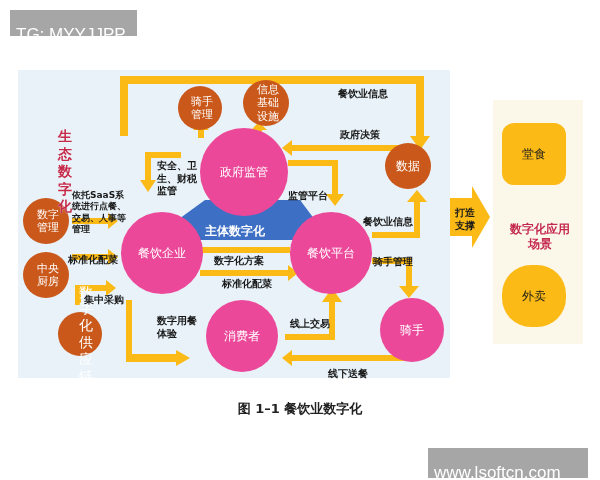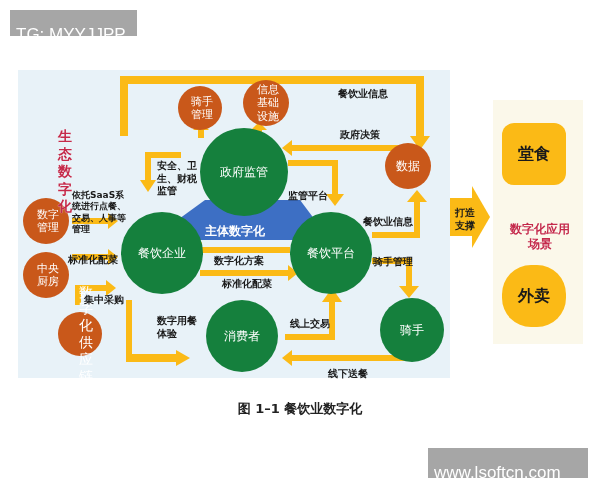--- a/index.html
+++ b/index.html
@@ -6,25 +6,25 @@
   body { width:600px; height:480px; background:#ffffff; position:relative; overflow:hidden;
          font-family: "DejaVu Sans", sans-serif; }
   .wm { position:absolute; background:#a6a6a6; color:#ffffff; font-family:"Liberation Sans", sans-serif;
         font-size:17px; padding:12px 6px; }
   #wm-top { left:10px; top:10px; width:127px; height:26px; line-height:26px; box-sizing:border-box; }
   #wm-bot { left:428px; top:448px; width:160px; height:30px; line-height:26px; box-sizing:border-box; }
   .panel { position:absolute; left:18px; top:70px; width:432px; height:308px; background:#e8f2f8; }
   .right-panel { position:absolute; left:493px; top:100px; width:90px; height:244px; background:#fbf8ea; }
   .circle { position:absolute; border-radius:50%; display:flex; align-items:center; justify-content:center;
             text-align:right; color:#ffffff; font-weight:normal; line-height:1.2; }
-  .blue { background:#15803d; font-size:12px; }
+  .blue { background:#ec4899; font-size:12px; }
   .orange { background:#c9581a; font-size:12px; }
   .lbl { position:absolute; font-size:10px; font-weight:bold; color:#1a1a1a; line-height:1.25; white-space:pre-line; }
   .box { position:absolute; background:#fbba16; border-radius:12px; display:flex; align-items:center;
-         justify-content:center; font-weight:bold; font-size:16px; color:#1a1a1a; }
+         justify-content:center; font-weight:normal; font-size:12px; color:#1a1a1a; }
   .vtext { position:absolute; color:#c42a4a; font-weight:bold; font-size:14px; line-height:1.25;
            text-shadow:0 0 1px #fff; }
   .caption { position:absolute; left:0; width:600px; top:400px; text-align:center; font-weight:bold;
              font-size:13px; color:#222; }
   svg { position:absolute; left:0; top:0; }
 </style>
 </head>
 <body>
 
 <div id="wm-top" class="wm">TG: MYYJJPP</div>

